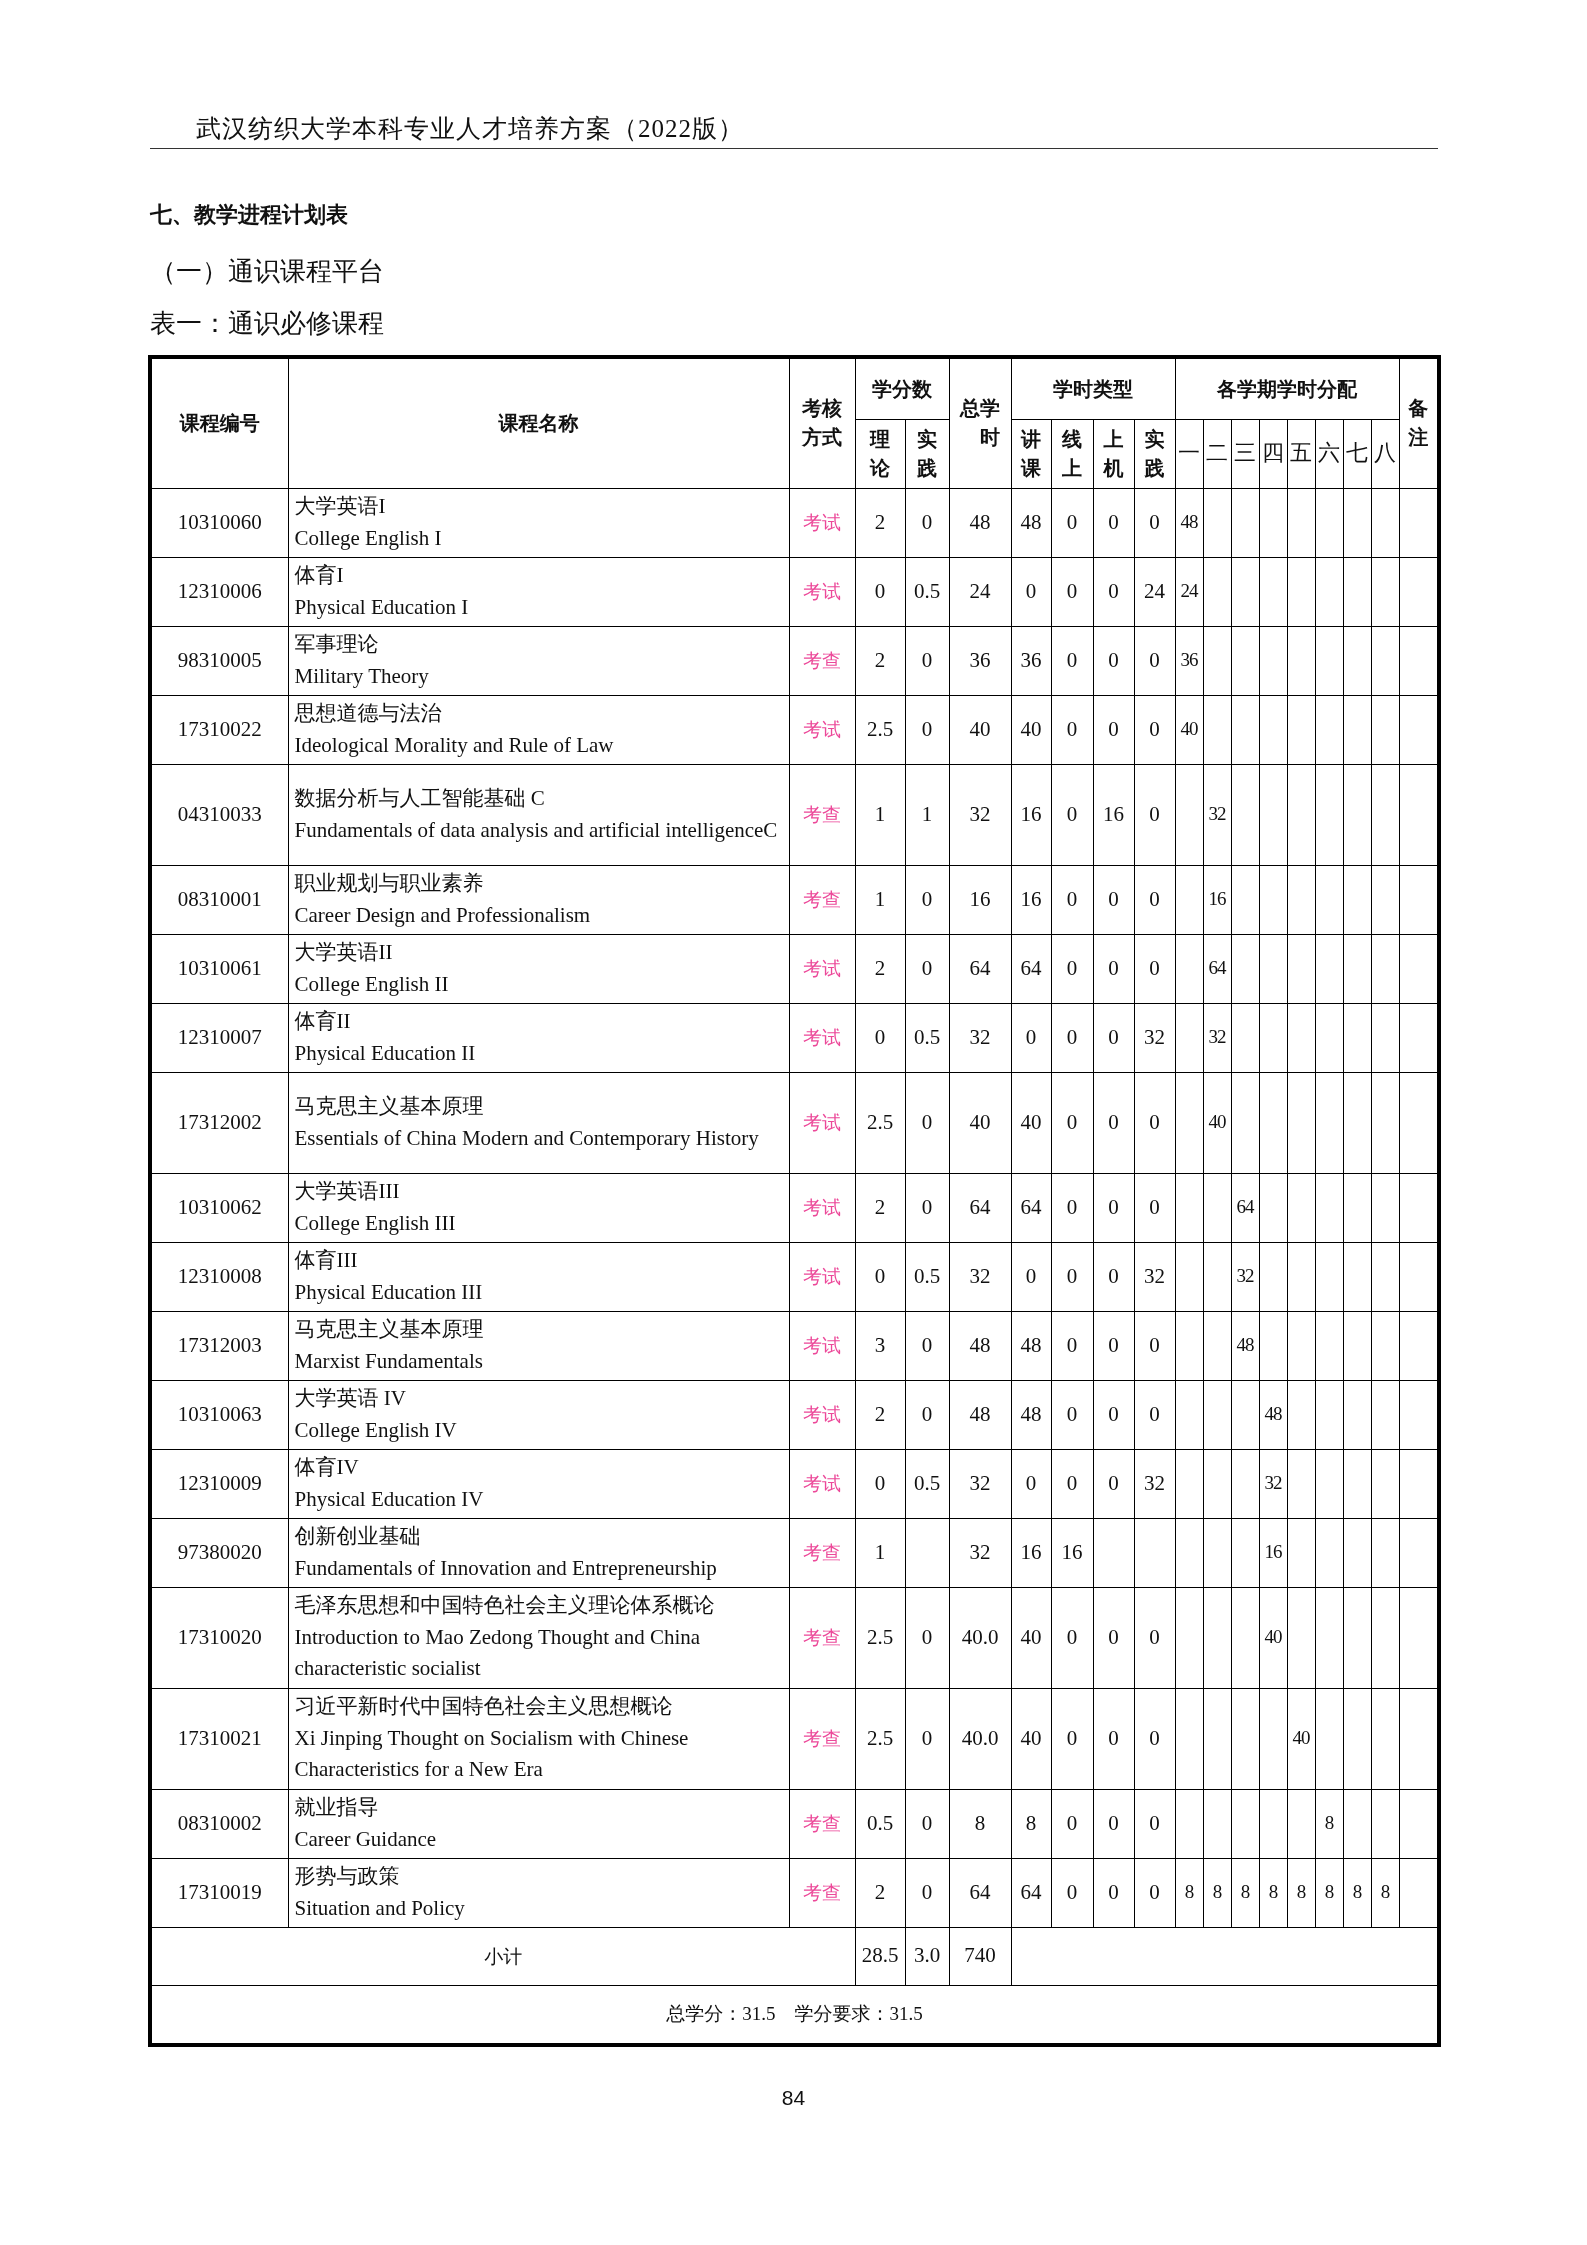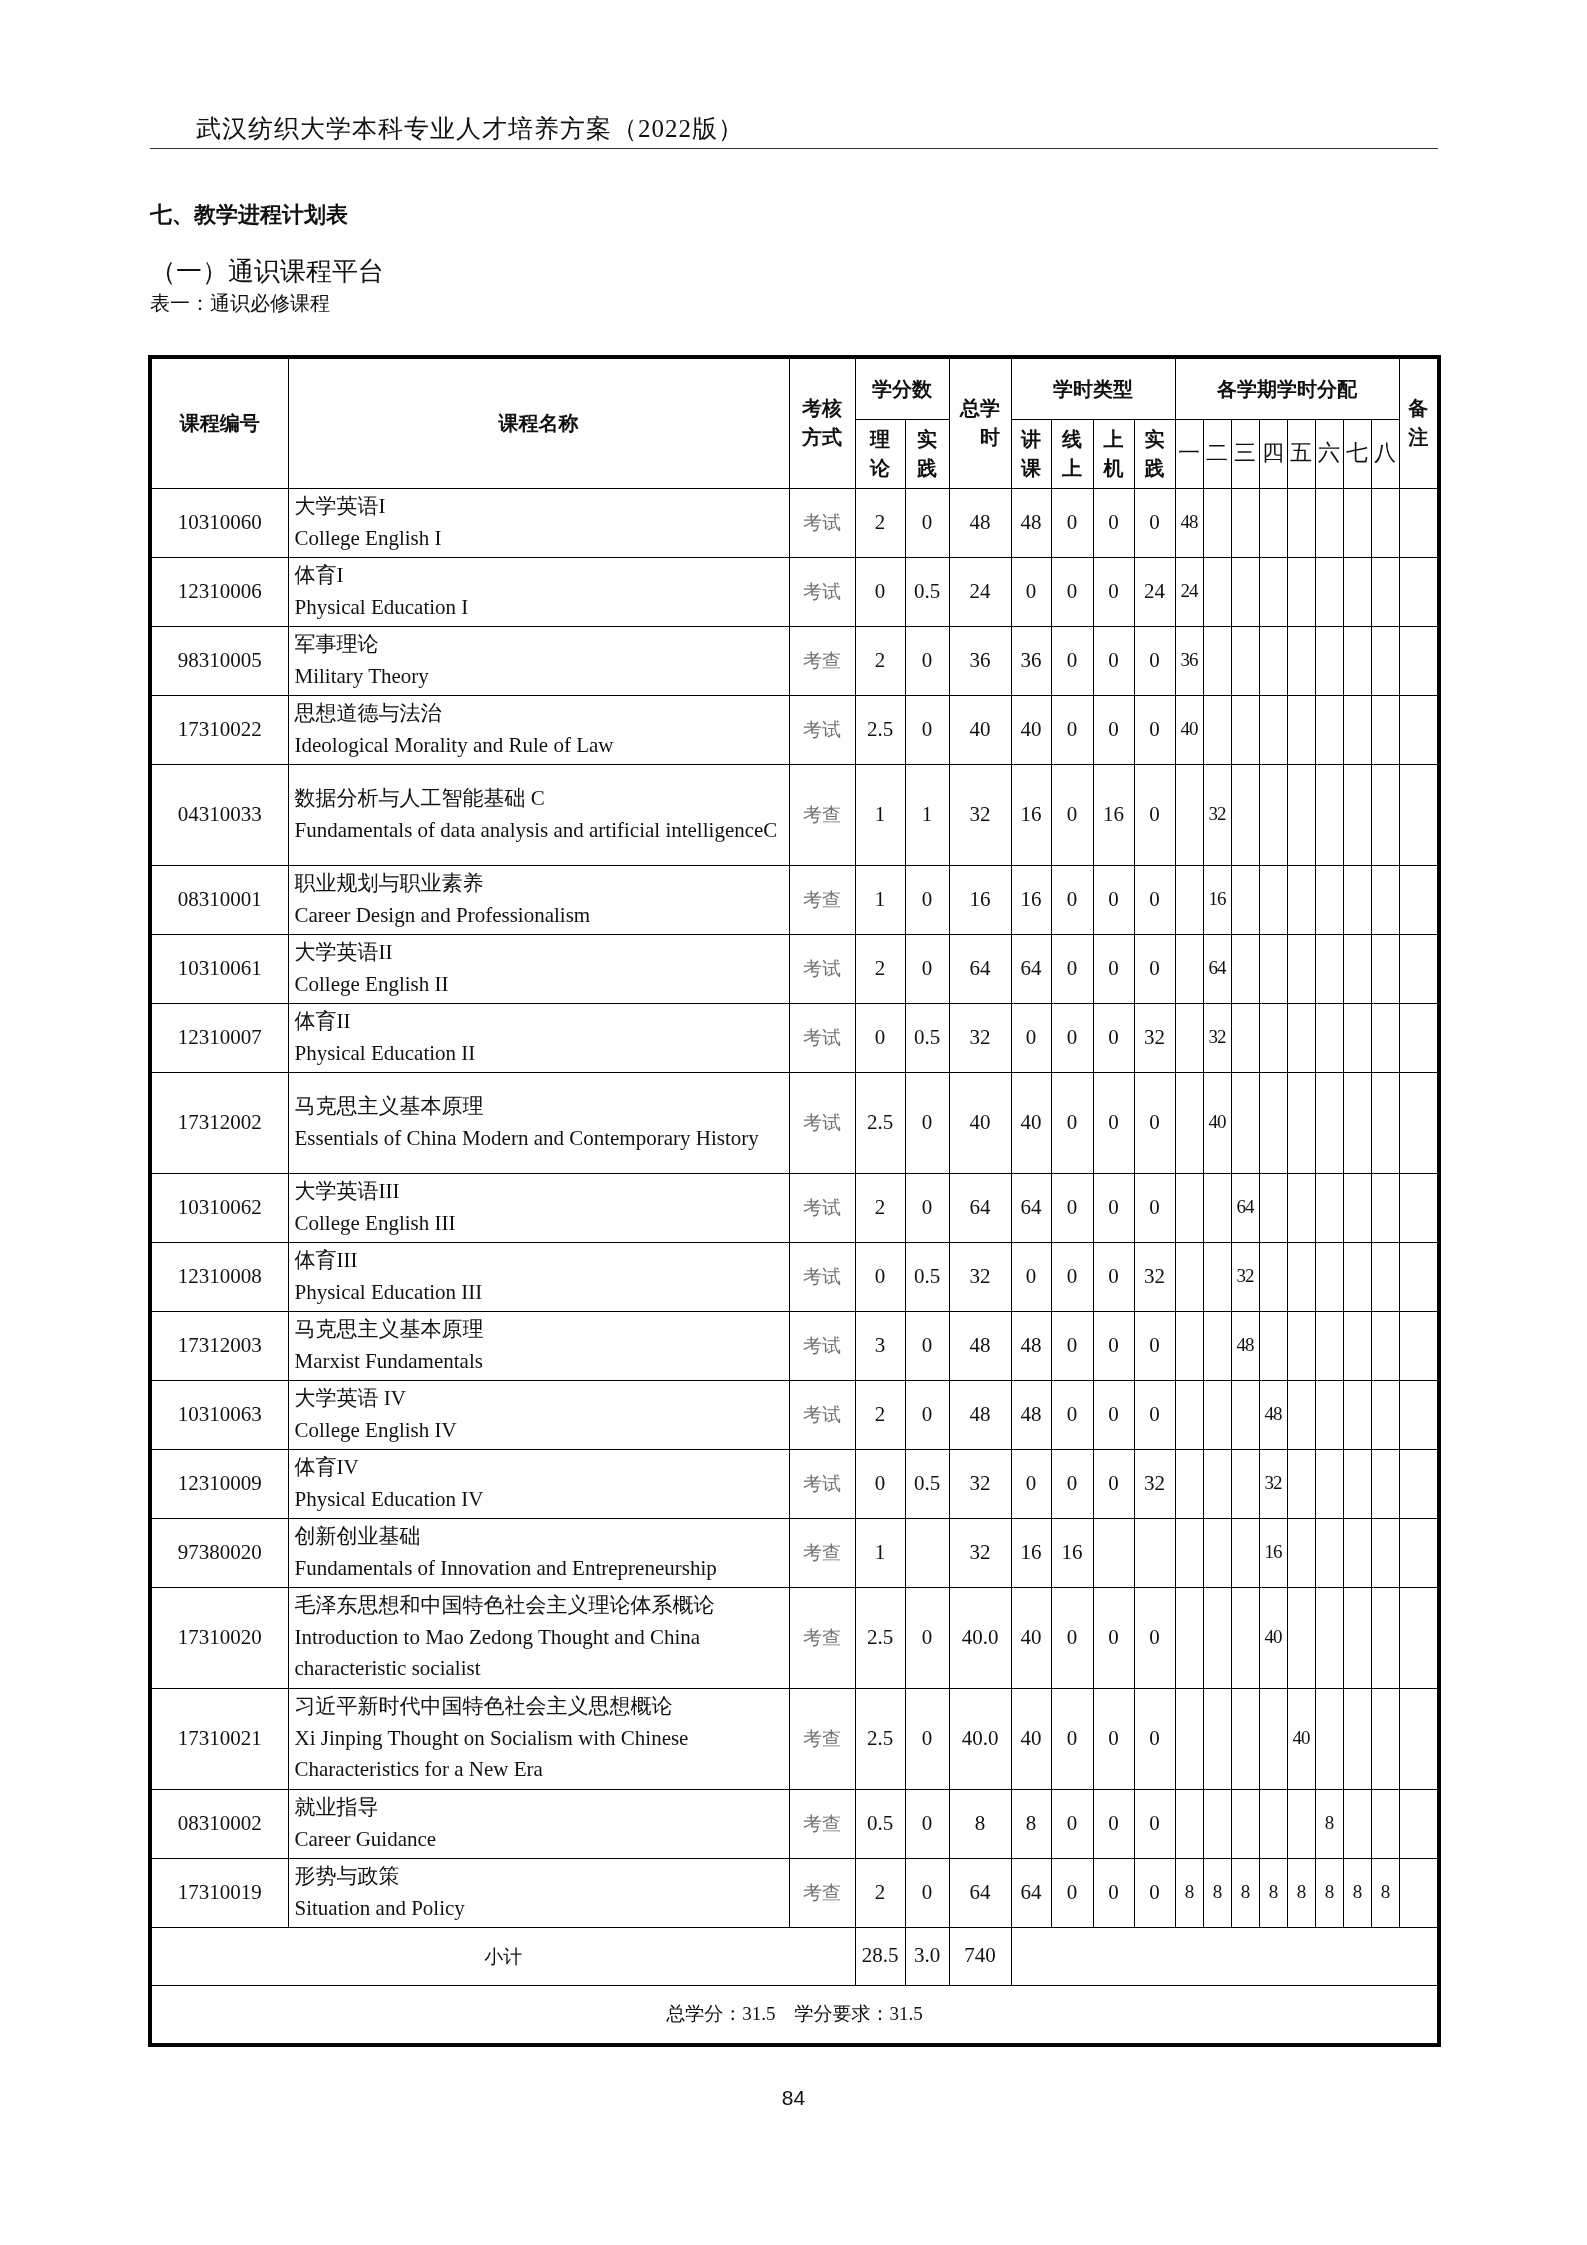--- a/index.html
+++ b/index.html
@@ -1,27 +1,27 @@
 <!DOCTYPE html>
 <html><head>
 <meta charset="utf-8">
 <style>
   html, body { margin: 0; padding: 0; background: #ffffff; }
   body { width: 1587px; height: 2245px; position: relative; font-family: "Liberation Serif", "DejaVu Serif", serif; color: #111; }
   .header-text { position: absolute; left: 196px; top: 112px; font-size: 25px; letter-spacing: 1px; }
   .header-rule { position: absolute; left: 150px; top: 148px; width: 1288px; height: 0; border-top: 1.5px solid #333; }
   .section-title { position: absolute; left: 150px; top: 200px; font-size: 22px; font-weight: bold; font-family: "DejaVu Sans", sans-serif; }
   .sub-title { position: absolute; left: 150px; top: 254px; font-size: 26px; }
-  .table-caption { position: absolute; left: 150px; top: 290px; font-size: 20px; }
+  .table-caption { position: absolute; left: 150px; top: 306px; font-size: 26px; }
   table.plan { position: absolute; left: 148px; top: 355px; border-collapse: collapse; border: 4px solid #000; table-layout: fixed; width: 1290px; }
   table.plan td, table.plan th { border: 1.5px solid #000; padding: 0; font-size: 21px; text-align: center; vertical-align: middle; font-weight: normal; line-height: 1.4; }
   table.plan th { font-weight: bold; font-family: "DejaVu Sans", sans-serif; font-size: 20px; }
   table.plan th.thin { font-weight: normal; font-family: "Liberation Serif", serif; font-size: 22px; }
   td.name { text-align: left !important; padding-left: 6px !important; line-height: 1.5 !important; }
-  td.exam { font-family: "DejaVu Sans", sans-serif; font-size: 19px !important; color: #737373; }
+  td.exam { font-family: "DejaVu Sans", sans-serif; font-size: 19px !important; color: #ec4899; }
   td.sem { font-size: 19px !important; letter-spacing: -1px; }
   .subtotal-label { font-family: "DejaVu Sans", sans-serif; font-size: 19px !important; margin-top: 16px; }
   .total-row { font-family: Liberation Serif, serif; font-size: 19px !important; }
   .page-number { position: absolute; left: 0; width: 1587px; top: 2086px; text-align: center; font-size: 21px; font-family: "Liberation Sans", sans-serif; }
   .vert { display: inline-block; line-height: 1.45; text-align: right; }
 </style>
 </head>
 <body>
 
 <div class="header-text">武汉纺织大学本科专业人才培养方案（2022版）</div>

